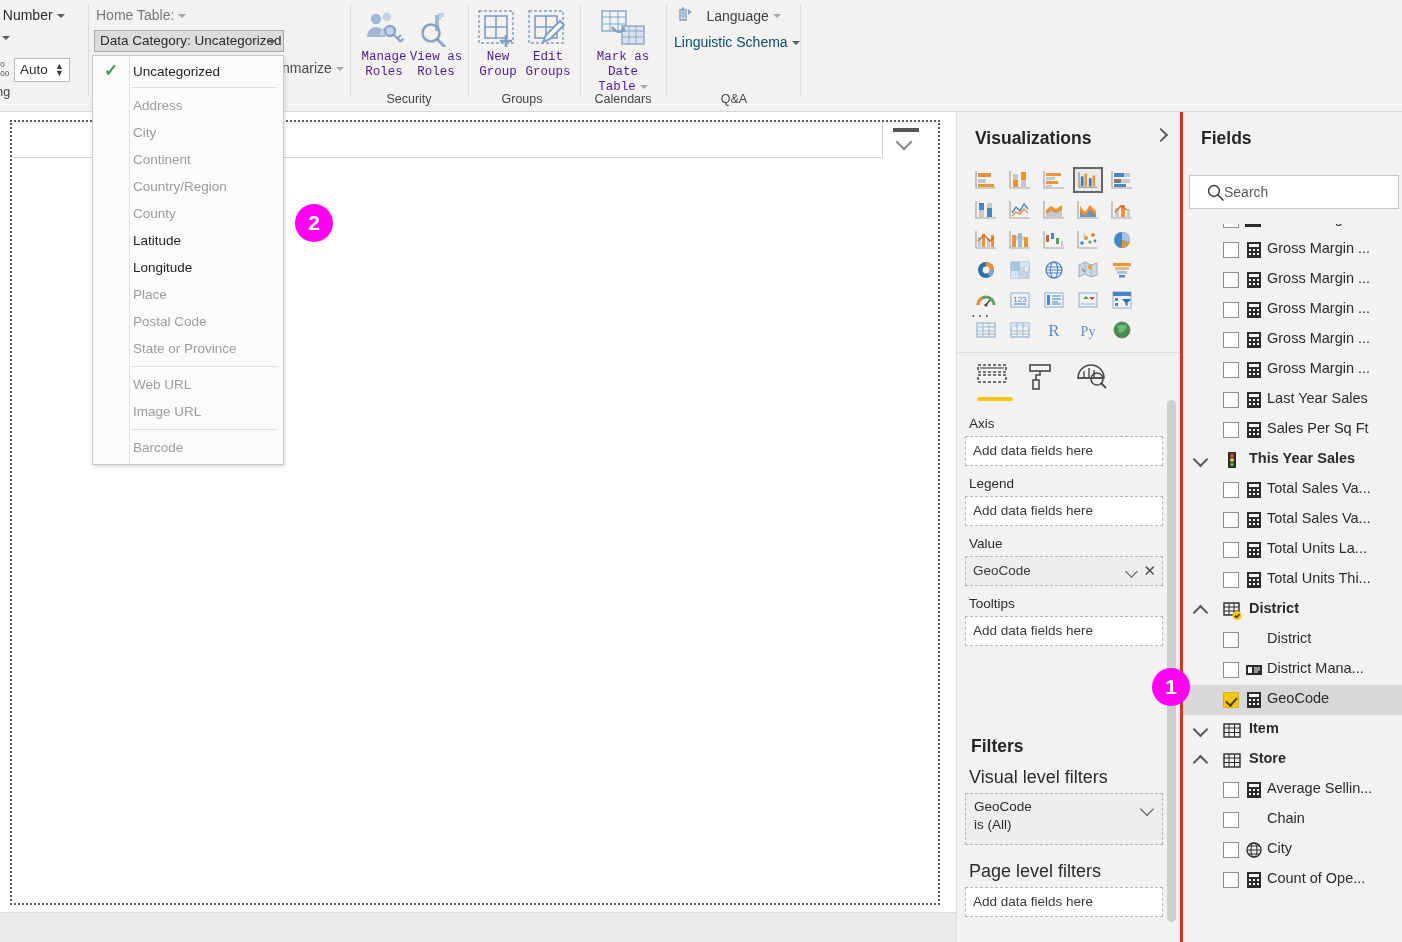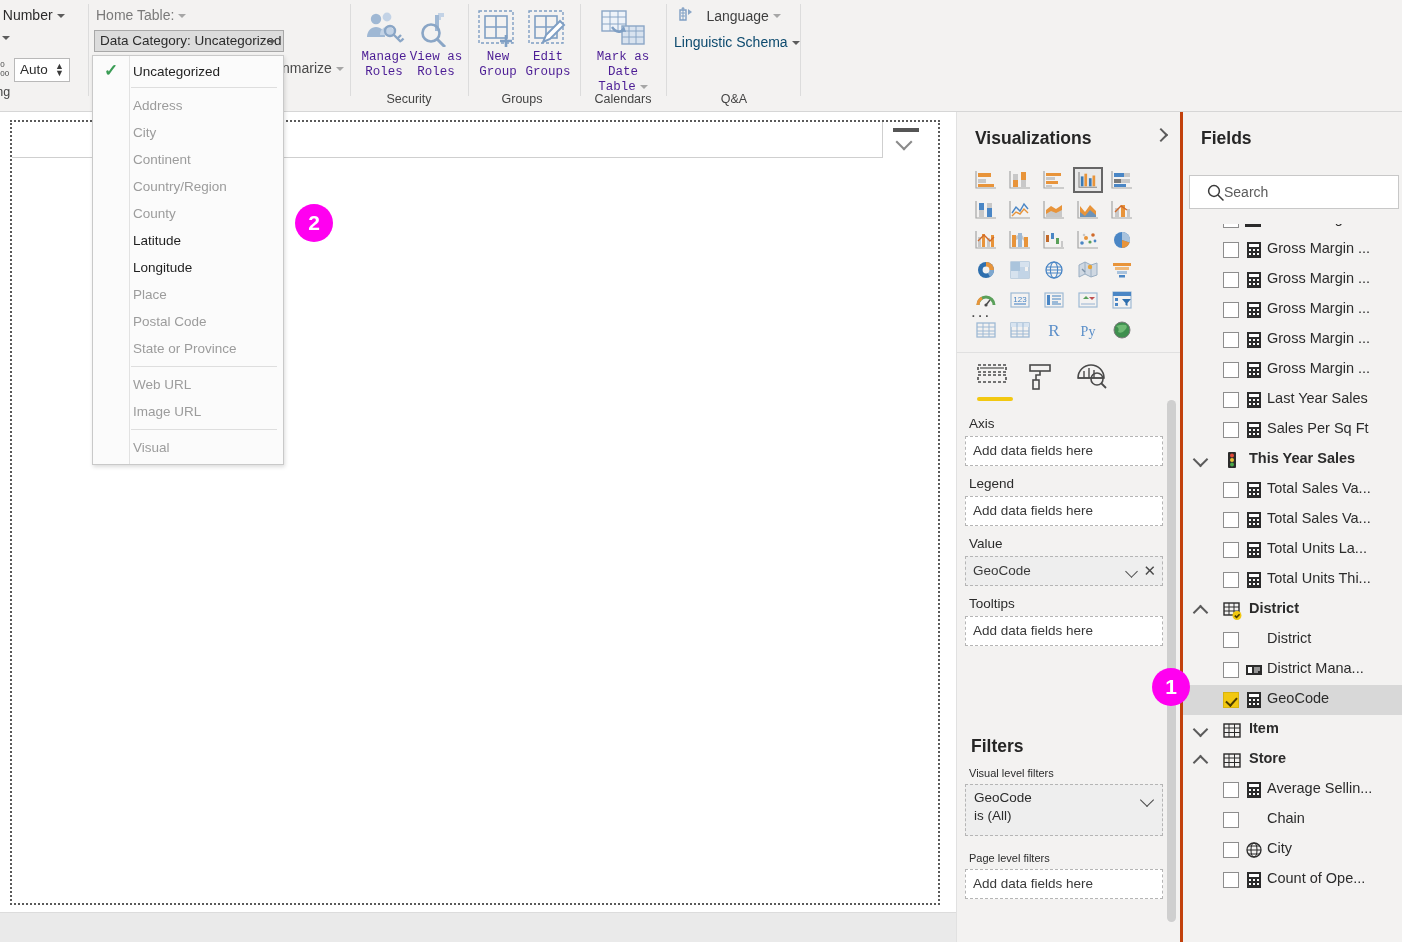--- a/index.html
+++ b/index.html
@@ -125,21 +125,21 @@
     font-size:13.5px; color:#3a3a3a; line-height:28px; padding-left:7px; cursor:pointer;
   }
   .well-box.filled { background:#eeeeee; position:relative; }
   .well-box .chev-d {
     position:absolute; right:26px; top:10px; width:9px; height:9px;
     border-right:1.6px solid #4a4a4a; border-bottom:1.6px solid #4a4a4a; transform:rotate(45deg);
   }
   .well-box .x { position:absolute; right:6px; top:0; font-size:15px; color:#4a4a4a; }
 
   #filters-title { font-size:17.5px; color:#262626; font-weight:bold; padding:14px 0 4px 14px; }
-  .filter-sub { font-size:11px; color:#2b2b2b; padding:6px 0 5px 12px; }
+  .filter-sub { font-size:18px; color:#2b2b2b; padding:6px 0 5px 12px; }
   #filter-card {
     margin:0 8px 4px 8px; height:52px; border:1px dashed #b5b5b5; background:#eeeeee;
     position:relative; padding:5px 0 0 8px; cursor:pointer;
   }
   #filter-card .fname { font-size:13.5px; color:#2b2b2b; }
   #filter-card .fval { font-size:13.5px; color:#2b2b2b; margin-top:3px;}
   #filter-card .chev-d {
     position:absolute; right:10px; top:10px; width:10px; height:10px;
     border-right:1.7px solid #4a4a4a; border-bottom:1.7px solid #4a4a4a; transform:rotate(45deg);
   }
@@ -347,21 +347,21 @@
   <div class="mi"><span>County</span></div>
   <div class="mi enabled"><span>Latitude</span></div>
   <div class="mi enabled"><span>Longitude</span></div>
   <div class="mi"><span>Place</span></div>
   <div class="mi"><span>Postal Code</span></div>
   <div class="mi"><span>State or Province</span></div>
   <div class="divider"></div>
   <div class="mi"><span>Web URL</span></div>
   <div class="mi"><span>Image URL</span></div>
   <div class="divider"></div>
-  <div class="mi"><span>Visual</span></div>
+  <div class="mi"><span>Barcode</span></div>
 </div>
 
 <div id="viz-pane">
   <div class="pane-title">Visualizations</div>
   <div class="pane-chev"></div>
 
   <div id="viz-grid">
 
     <div class="viz-cell">
         <svg width="22" height="20" viewBox="0 0 22 20">

